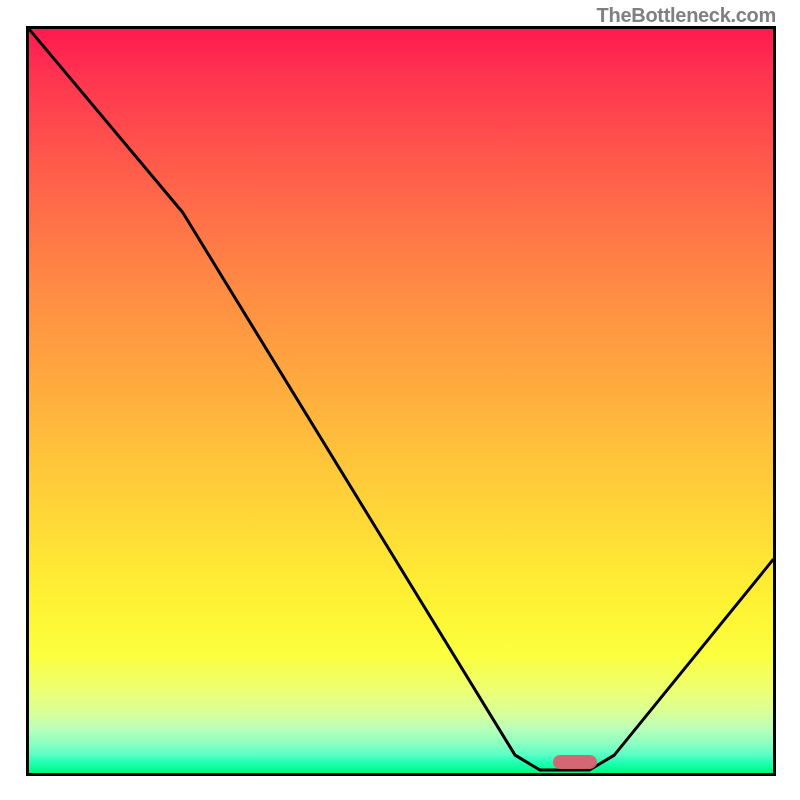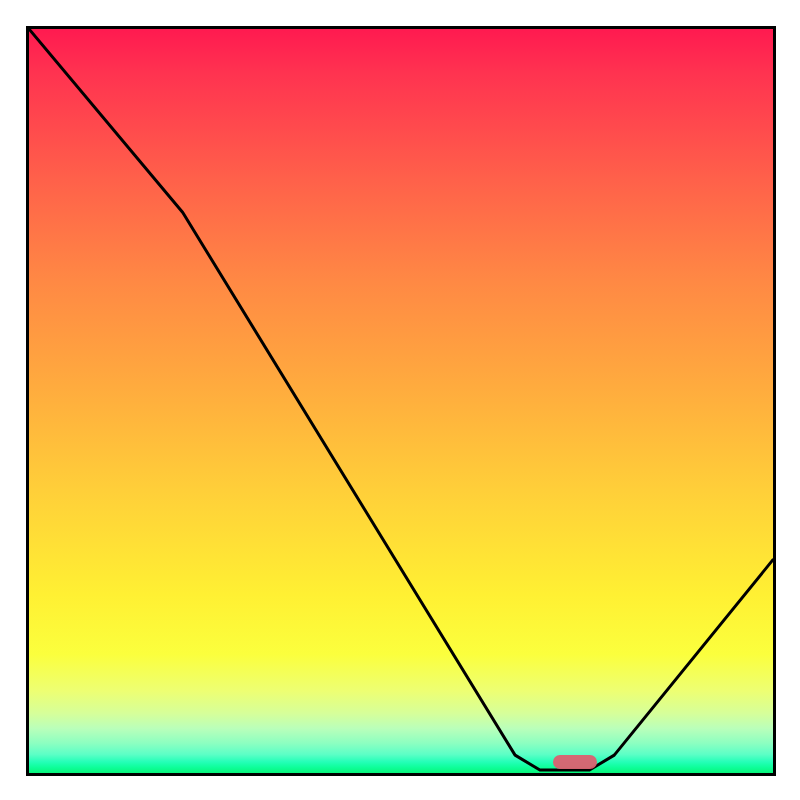--- a/index.html
+++ b/index.html
@@ -72,20 +72,21 @@
     font-weight: 600;
     color: #808080;
     letter-spacing: -0.3px;
   }
 </style>
 </head>
 <body>
 
 <div class="frame">
 
+  <div class="attribution">TheBottleneck.com</div>
 
   <div class="plot-area">
 
     <svg class="curve" viewBox="0 0 750 750" preserveAspectRatio="none">
       <path id="curve-path" d="M0 0 L155 185 L490 732 L515 747 L565 747 L590 732 L750 535" fill="none" stroke="#000000" stroke-width="3" stroke-linecap="round" stroke-linejoin="round"></path>
     </svg>
 
     <div id="marker" class="v-marker" style="left: 524px; bottom: 4px;"></div>
   </div>
 

